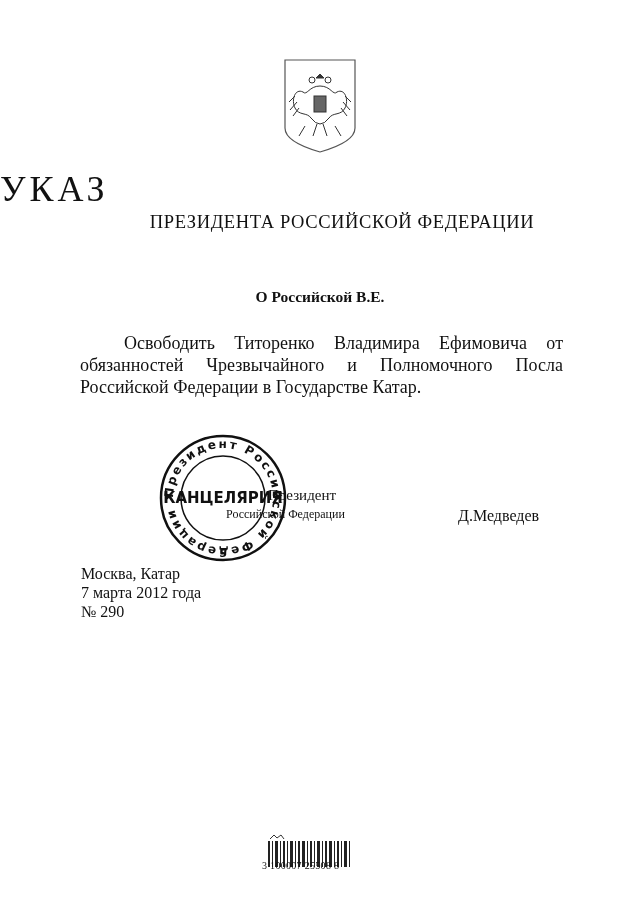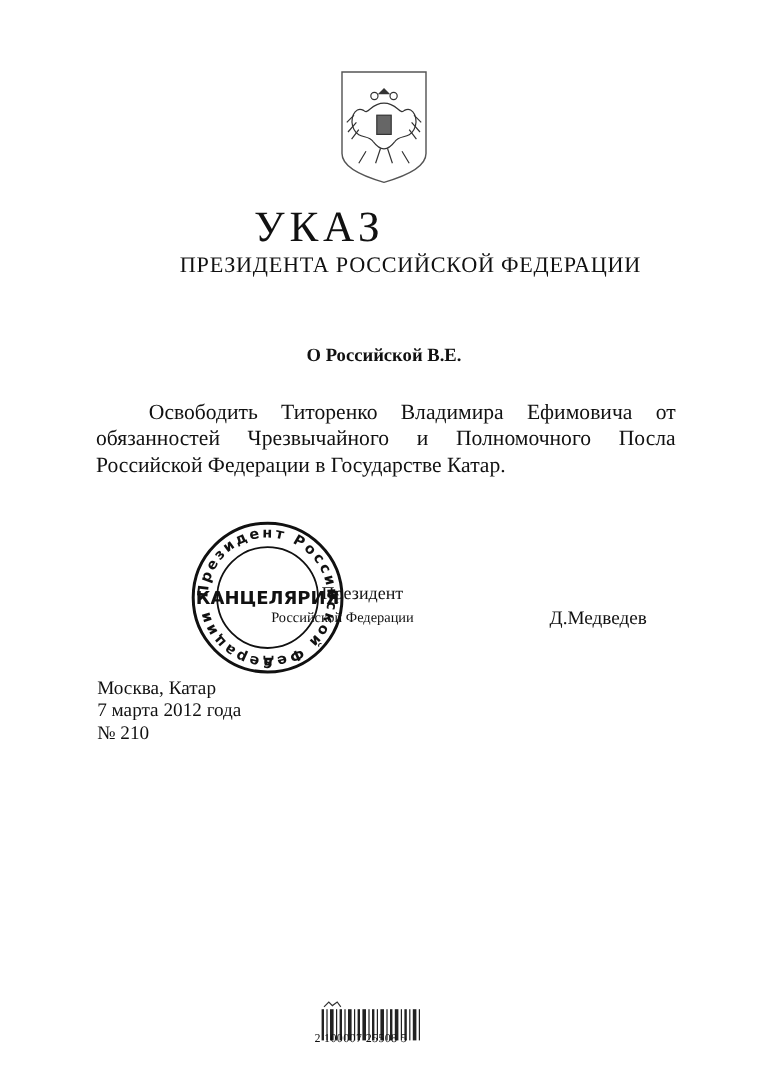--- a/index.html
+++ b/index.html
@@ -1,20 +1,20 @@
 <!DOCTYPE html>
 <html><head>
 <meta charset="utf-8">
 <style>
   html, body { margin:0; padding:0; background:#fff; }
   body { width:640px; height:905px; position:relative; overflow:hidden;
          font-family:"Liberation Serif", "DejaVu Serif", serif; color:#111; }
   .abs { position:absolute; }
   .emblem { left:281px; top:56px; width:78px; height:100px; }
-  .title { left:0; width:532px; top:168px; text-align:center; font-size:36px; letter-spacing:4px; }
+  .title { left:0; width:532px; top:168px; text-align:left; font-size:36px; letter-spacing:4px; }
   .subtitle { left:0; width:640px; top:212px; text-align:center; font-size:18.5px; letter-spacing:0.6px;margin-left:22px; }
   .subject { left:0; width:640px; top:288px; text-align:center; font-size:15.5px; font-weight:bold; }
   .body { left:80px; width:483px; top:332px; font-size:18px; line-height:22px; text-align:justify; }
   .body .p { text-indent:44px; }
   .sig1 { left:268px; top:487px; font-size:15px; }
   .sig2 { left:226px; top:507px; font-size:12px; }
   .signame { left:412px; top:507px; font-size:16px;margin-left:46px; }
   .place { left:81px; top:564px; font-size:16px; line-height:19px; }
   .stamp { left:158px; top:433px; width:130px; height:130px; }
   .barcode { left:262px; top:826px; width:110px; height:50px; }
@@ -60,21 +60,21 @@
     <text x="65" y="124" text-anchor="middle" font-family="DejaVu Sans, sans-serif" font-size="11" font-weight="bold" fill="#111">5</text>
   </svg>
 
   <div class="abs sig1">Президент</div>
   <div class="abs sig2">Российской Федерации</div>
   <div class="abs signame">Д.Медведев</div>
 
   <div class="abs place">
     <div>Москва, Катар</div>
     <div>7 марта 2012 года</div>
-    <div>№ 210</div>
+    <div>№ 290</div>
   </div>
 
   <svg class="abs barcode" viewBox="0 0 110 36">
     <path d="M8 6 l4 -4 l3 3 l4 -3 l3 4" fill="none" stroke="#333" stroke-width="1"></path>
     <g fill="#222">
       <rect x="6" y="8" width="2" height="26"></rect>
         <rect x="10" y="8" width="1" height="26"></rect>
       <rect x="13" y="8" width="3" height="26"></rect>
         <rect x="18" y="8" width="1" height="26"></rect>
       <rect x="21" y="8" width="2" height="26"></rect>
@@ -90,14 +90,14 @@
       <rect x="60" y="8" width="1" height="26"></rect>
         <rect x="63" y="8" width="2" height="26"></rect>
       <rect x="67" y="8" width="3" height="26"></rect>
         <rect x="72" y="8" width="1" height="26"></rect>
       <rect x="75" y="8" width="2" height="26"></rect>
         <rect x="79" y="8" width="1" height="26"></rect>
       <rect x="82" y="8" width="3" height="26"></rect>
         <rect x="87" y="8" width="1" height="26"></rect>
     </g>
   </svg>
-  <div class="abs bc-num">2 100007 25508   5</div>
+  <div class="abs bc-num">3 100007 25508   8</div>
 </div>
 
 </body></html>

